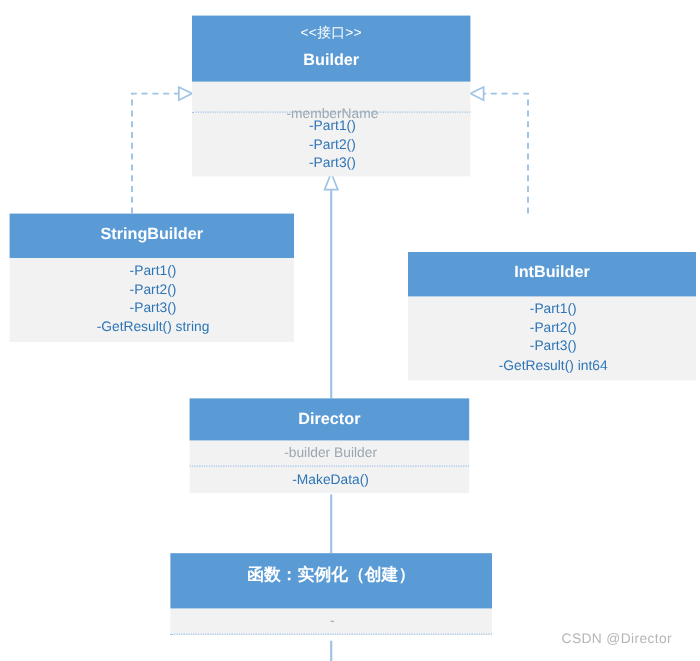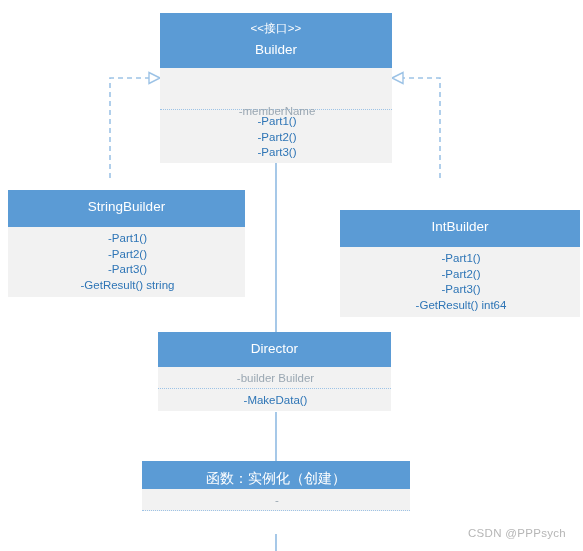--- a/index.html
+++ b/index.html
@@ -47,20 +47,21 @@
   }
   .uml-header .stereotype {
     display: block;
     font-size: 11.5px;
     letter-spacing: 0.2px;
   }
   .uml-header .cls-name {
     display: block;
     font-size: 13.5px;
     margin-top: 3px;
+    font-weight: bold;
   }
   .uml-header.single .cls-name {
     margin-top: 0;
   }
   .uml-attrs, .uml-ops {
     box-sizing: border-box;
     padding: 4px 12px 5px 14px;
   }
   .uml-attrs {
     border-bottom: 1px dotted #9dc3e6;
@@ -71,40 +72,40 @@
     line-height: 15.5px;
     white-space: nowrap;
   }
   .uml-attrs .uml-row {
     color: #9aa7b2;
   }
 
   
   #box-builder       { left: 160px; top: 13px;  width: 232px; }
   #box-builder .uml-header { height: 55px; }
-  #box-builder .uml-attrs  { height: 25px; padding-top: 20px; margin-top: 16px; }
+  #box-builder .uml-attrs  { height: 25px; padding-top: 20px; }
   #box-builder .uml-ops    { height: 53px; }
 
-  #box-stringbuilder { left: 8px;   top: 178px; width: 237px; margin-top: 12px; }
+  #box-stringbuilder { left: 8px;   top: 178px; width: 237px; }
   #box-stringbuilder .uml-header { height: 37px; }
   #box-stringbuilder .uml-attrs  { height: 24px; }
   #box-stringbuilder .uml-ops    { height: 70px; }
 
   #box-intbuilder    { left: 340px; top: 178px; width: 240px; margin-top: 32px; }
   #box-intbuilder .uml-header { height: 37px; }
   #box-intbuilder .uml-attrs  { height: 24px; }
   #box-intbuilder .uml-ops    { height: 70px; }
 
   #box-director      { left: 158px; top: 332px; width: 233px; }
   #box-director .uml-header { height: 35px; }
   #box-director .uml-attrs  { height: 22px; }
   #box-director .uml-ops    { height: 22px; }
 
   #box-factory       { left: 142px; top: 461px; width: 268px; }
-  #box-factory .uml-header { height: 28px; }
+  #box-factory .uml-header { height: 46px; }
   #box-factory .uml-attrs  { height: 22px; }
   #box-factory .uml-ops    { height: 22px; }
   #box-factory .uml-header .cls-name { font-size: 14px; }
 
   
   #watermark {
     position: absolute;
     left: 468px;
     top: 527px;
     color: #b6b6b6;
@@ -197,15 +198,15 @@
 
   <div class="uml-class" id="box-factory">
     <div class="uml-header single">
       <span class="cls-name">函数：实例化（创建）</span>
     </div>
     <div class="uml-attrs">
       <div class="uml-row">-</div>
     </div>
   </div>
 
-  <div id="watermark">CSDN @PPPsych</div>
+  <div id="watermark">CSDN @Director</div>
 
 </div>
 
 </body></html>

